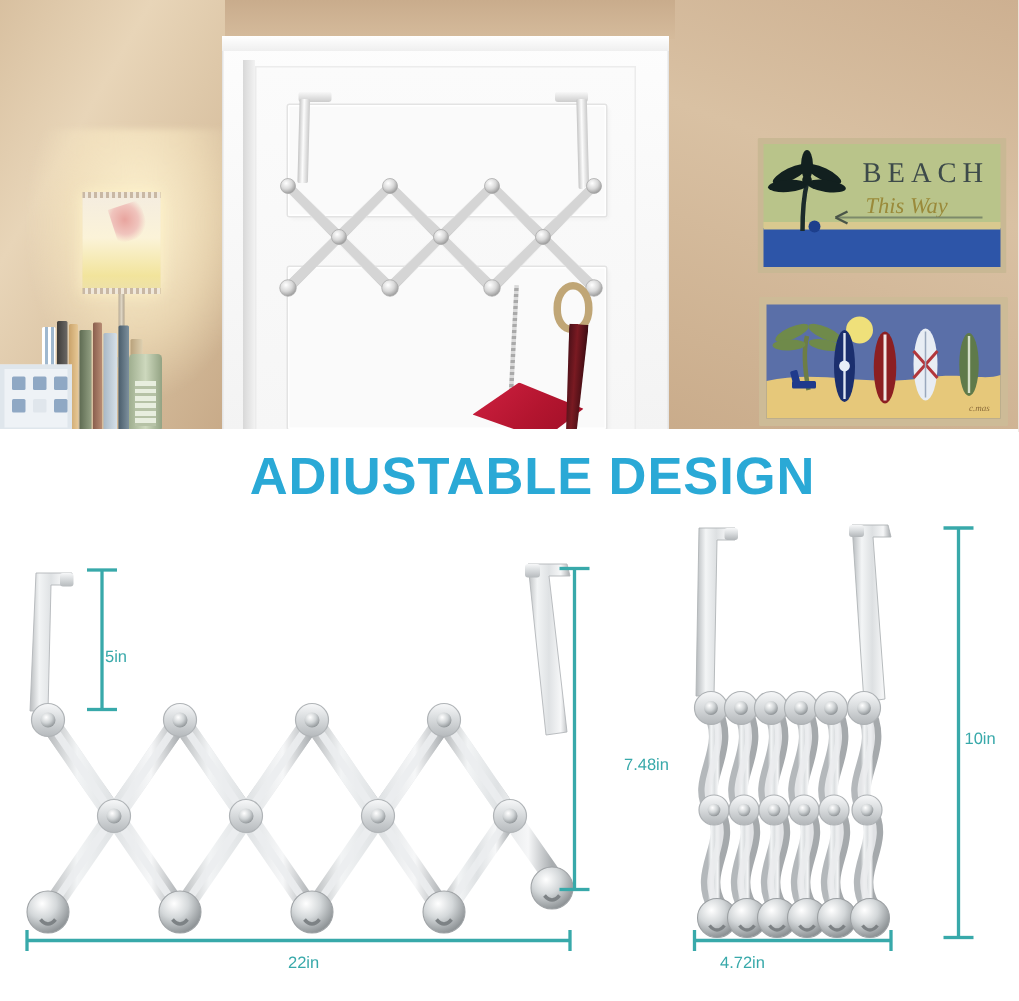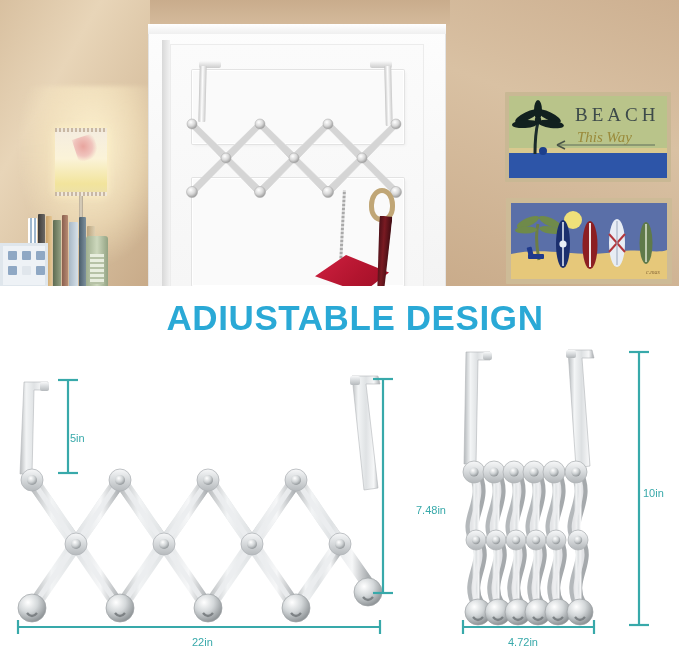--- a/index.html
+++ b/index.html
@@ -611,15 +611,15 @@
   </svg>
   <div class="dim-label big" style="left:643px; top:487px;">10in</div>
 
   <svg style="position:absolute;left:450px;top:618px;" width="229" height="16">
     <g stroke="#38a9aa" stroke-width="2.2" fill="none">
       <path d="M13,9 L144,9"></path>
       <path d="M13,2 L13,16"></path>
       <path d="M144,2 L144,16"></path>
     </g>
   </svg>
-  <div class="dim-label" style="left:508px; top:636px;">4.72in</div>
+  <div class="dim-label" style="left:480px; top:636px;">4.72in</div>
 
 </div>
 
 </body></html>

